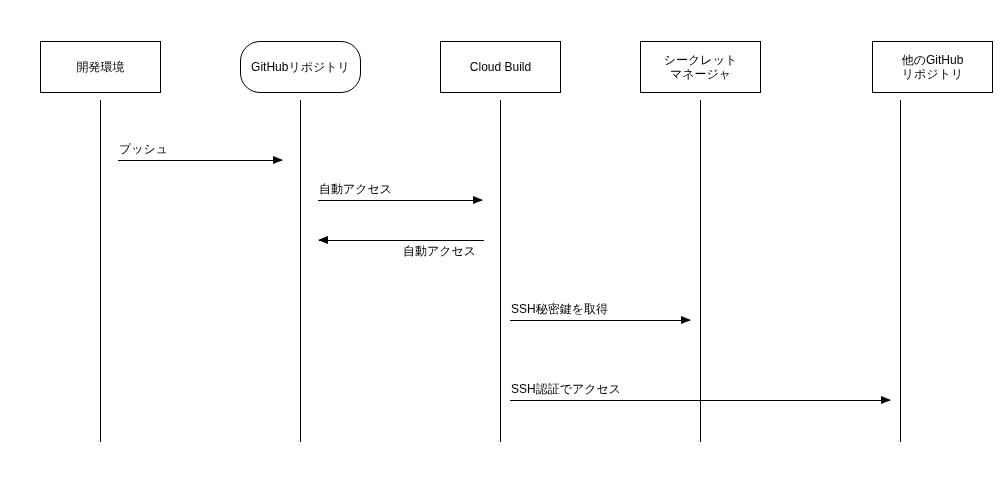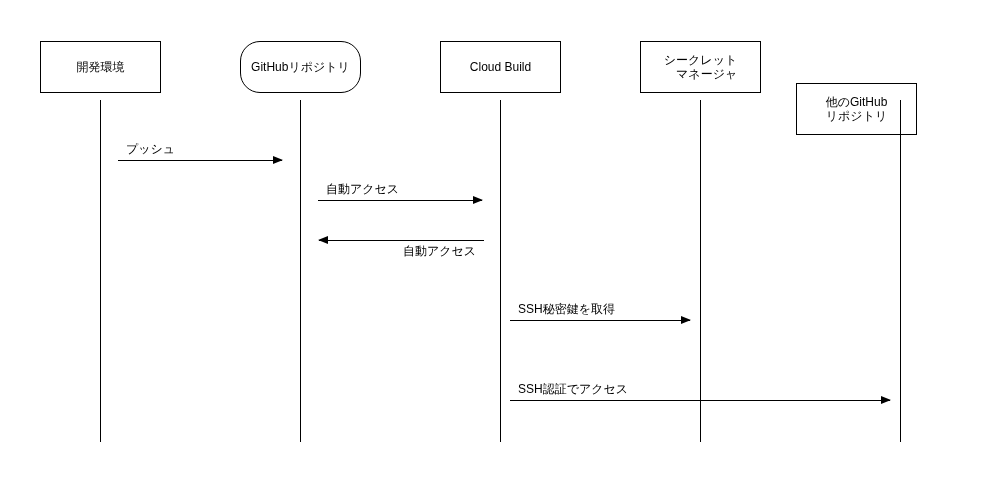--- a/index.html
+++ b/index.html
@@ -53,34 +53,34 @@
     border-bottom: 4px solid transparent;
   }
   .arrowhead.right { right: -1px; border-left: 10px solid #000000; }
   .arrowhead.left  { left: -1px;  border-right: 10px solid #000000; }
   .msg-label {
     position: absolute;
     font-size: 12px;
     line-height: 13px;
     white-space: nowrap;
   }
-  .msg-label.above { left: 8px; bottom: 4px; }
+  .msg-label.above { left: 1px; bottom: 4px; }
   .msg-label.below-right { right: 8px; top: 5px; }
 </style>
 </head>
 <body>
 
 <div class="canvas">
 
   <div class="actor-box" style="left:40px;">開発環境</div>
   <div class="actor-box" style="left:240px;border-radius:20px;">GitHubリポジトリ</div>
   <div class="actor-box" style="left:440px;">Cloud Build</div>
-  <div class="actor-box" style="left:640px;text-align:right;">シークレット
+  <div class="actor-box" style="left:640px;">シークレット
 マネージャ</div>
-  <div class="actor-box" style="left:796px;margin-top:42px;">他のGitHub
+  <div class="actor-box" style="left:872px;">他のGitHub
 リポジトリ</div>
 
   <div class="lifeline" style="left:100px;"></div>
   <div class="lifeline" style="left:300px;"></div>
   <div class="lifeline" style="left:500px;"></div>
   <div class="lifeline" style="left:700px;"></div>
   <div class="lifeline" style="left:900px;"></div>
 
   <div class="message" style="left:118px; top:160px; width:164px;">
     <div class="msg-label above">プッシュ</div>

